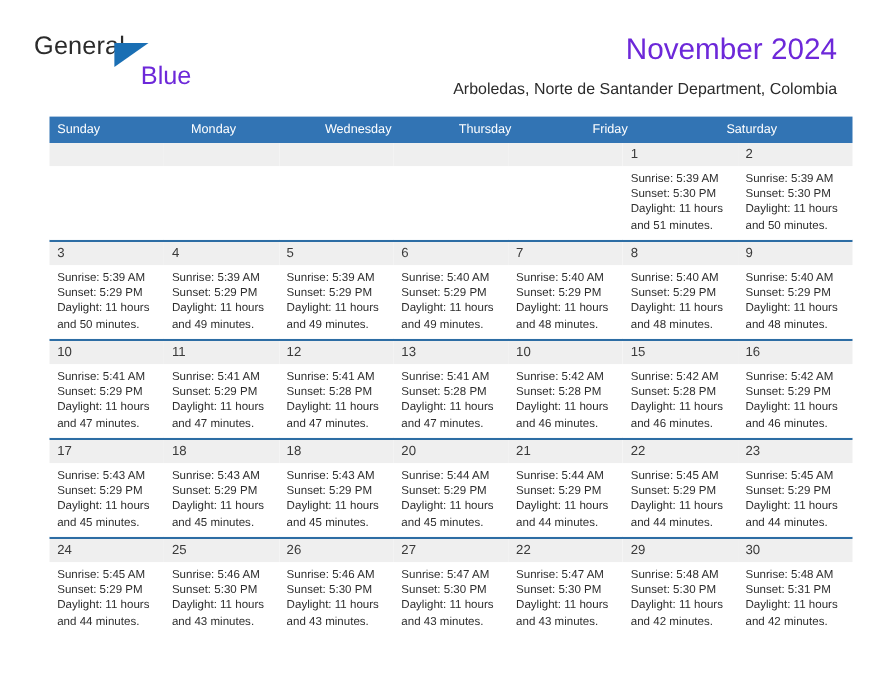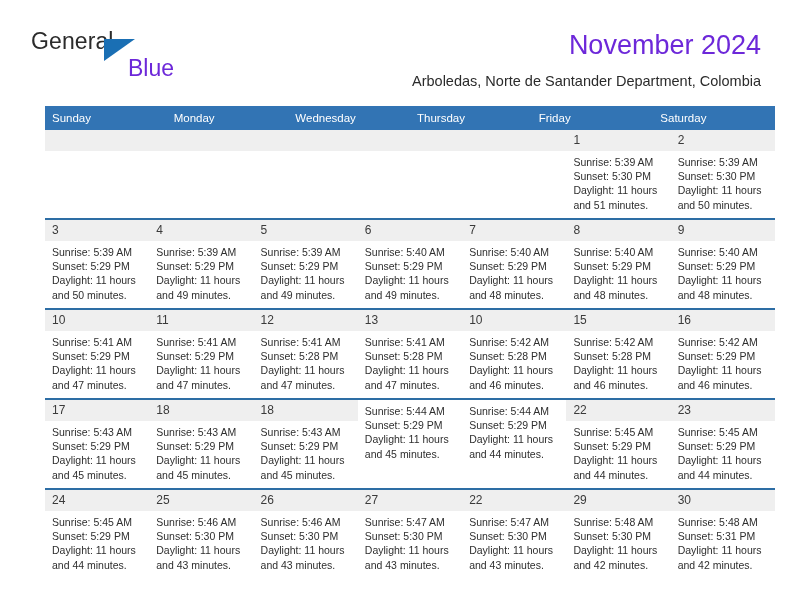--- a/index.html
+++ b/index.html
@@ -393,28 +393,30 @@
           <div class="day">
             <div class="day-num">18</div>
             <div class="day-body">
               <div>Sunrise: 5:43 AM</div>
               <div>Sunset: 5:29 PM</div>
               <div>Daylight: 11 hours</div>
               <div>and 45 minutes.</div>
             </div>
           </div>
           <div class="day">
+            <div class="day-num">20</div>
             <div class="day-body">
               <div>Sunrise: 5:44 AM</div>
               <div>Sunset: 5:29 PM</div>
               <div>Daylight: 11 hours</div>
               <div>and 45 minutes.</div>
             </div>
           </div>
           <div class="day">
+            <div class="day-num">21</div>
             <div class="day-body">
               <div>Sunrise: 5:44 AM</div>
               <div>Sunset: 5:29 PM</div>
               <div>Daylight: 11 hours</div>
               <div>and 44 minutes.</div>
             </div>
           </div>
           <div class="day">
             <div class="day-num">22</div>
             <div class="day-body">

